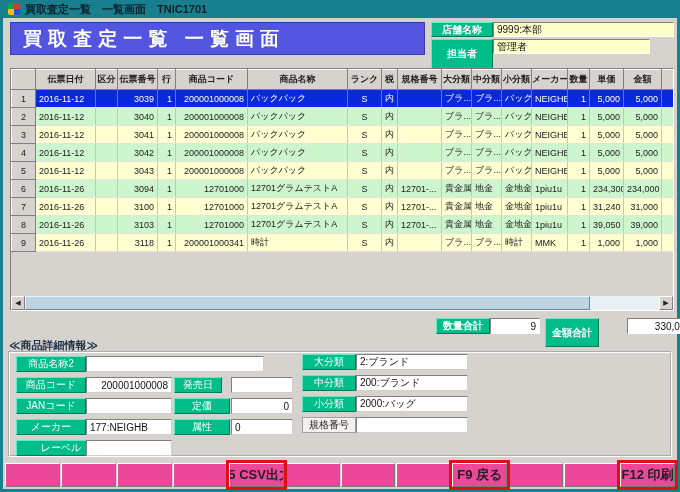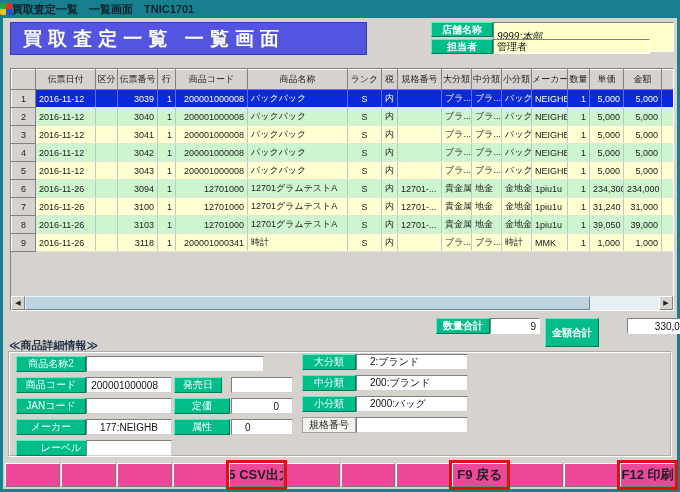--- a/index.html
+++ b/index.html
@@ -7,68 +7,68 @@
   body {
     position:relative;
     background:#177f8e;
     font-family:"Liberation Sans","DejaVu Sans",sans-serif;
     overflow:hidden;
   }
   
   .titlebar {
     position:absolute; left:0; top:0; width:680px; height:18px;
     background:#177f8e;
-    display:flex; align-items:center; padding-left:0;
+    display:flex; align-items:center; gap:5px; padding-left:8px;
     color:#0d2228; font-size:11px; font-weight:bold;
   }
   .app-icon {
     width:12px; height:12px; flex:0 0 12px;
     background:conic-gradient(#e0332a 0 25%, #2a52d8 0 50%, #f2c413 0 75%, #1ca04a 0 100%);
     border-radius:2px;
   }
   
   .win-body {
     position:absolute; left:3px; top:18px; width:674px; height:471px;
     background:#d6d3ce;
   }
   
   .banner {
-    position:absolute; left:7px; top:4px; width:357px; height:33px;
+    position:absolute; left:7px; top:4px; width:415px; height:33px;
     background:#5355e0; color:#ffffff;
     font-size:19px; font-weight:bold; letter-spacing:0.32em;
     display:flex; align-items:center; padding-left:12px;
     border:1px solid #3a3ab0;
   }
   .fld-label {
     background:#00bd8a; color:#ffffff; font-size:10px; font-weight:bold;
     display:flex; align-items:center; justify-content:center;
     border-top:1px solid #66e8c4; border-left:1px solid #66e8c4;
     border-right:1px solid #007a58; border-bottom:1px solid #007a58;
   }
   .fld-box {
     background:#ffffc9; color:#101010; font-size:10px;
     display:flex; align-items:center; padding:0 3px;
     border-top:1px solid #808080; border-left:1px solid #808080;
     border-right:1px solid #ffffff; border-bottom:1px solid #ffffff;
   }
   .store-label { position:absolute; left:428px; top:4px;  width:62px; height:15px; }
-  .store-value { position:absolute; left:490px; top:4px;  width:181px; height:30px;font-style:italic; }
-  .staff-label { position:absolute; left:428px; top:21px; width:62px; height:15px; }
+  .store-value { position:absolute; left:490px; top:4px;  width:181px; height:15px; }
+  .staff-label { position:absolute; left:428px; top:21px; width:62px; height:30px; }
   .staff-value { position:absolute; left:490px; top:21px; width:157px; height:15px; }
   
   .table-wrap {
     position:absolute; left:7px; top:50px; width:664px; height:243px;
     background:#d6d3ce;
     border-top:1px solid #808080; border-left:1px solid #808080;
     border-right:1px solid #ffffff; border-bottom:1px solid #ffffff;
     overflow:hidden;
   }
   table.grid { border-collapse:collapse; table-layout:fixed; width:663px; font-size:9px; }
   table.grid th {
-    height:20px; background:#d6d3ce; color:#202020; font-weight:normal; font-size:9px;
+    height:20px; background:#d6d3ce; color:#202020; font-weight:bold; font-size:9px;
     border:1px solid; border-color:#ffffff #808080 #808080 #ffffff;
     text-align:center; overflow:hidden; white-space:nowrap;
   }
   table.grid td {
     height:18px; padding:0 3px; color:#202020;
     border-right:1px solid #b6cccc; border-bottom:1px solid #e6e2d8;
     overflow:hidden; white-space:nowrap;
   }
   table.grid td.rownum {
     background:#d6d3ce; text-align:center; color:#202020;
@@ -120,21 +120,21 @@
     border-top:1px solid #66e8c4; border-left:1px solid #66e8c4;
     border-right:1px solid #007a58; border-bottom:1px solid #007a58;
   }
   .dp-label.plain {
     background:#f4f2ee; color:#202020;
     border:1px solid #a0a0a0;
   }
   .dp-box {
     position:absolute; height:16px;
     background:#ffffff; color:#101010; font-size:10px;
-    display:flex; align-items:center; padding:0 13px;
+    display:flex; align-items:center; padding:0 3px;
     border-top:1px solid #808080; border-left:1px solid #808080;
     border-right:1px solid #d0d0d0; border-bottom:1px solid #d0d0d0;
     overflow:hidden; white-space:nowrap;
   }
   .dp-box.num { justify-content:flex-end; }
   
   .btnbar {
     position:absolute; left:0px; top:444px; width:674px; height:26px;
     display:flex; gap:1px; padding:1px 2px;
   }

